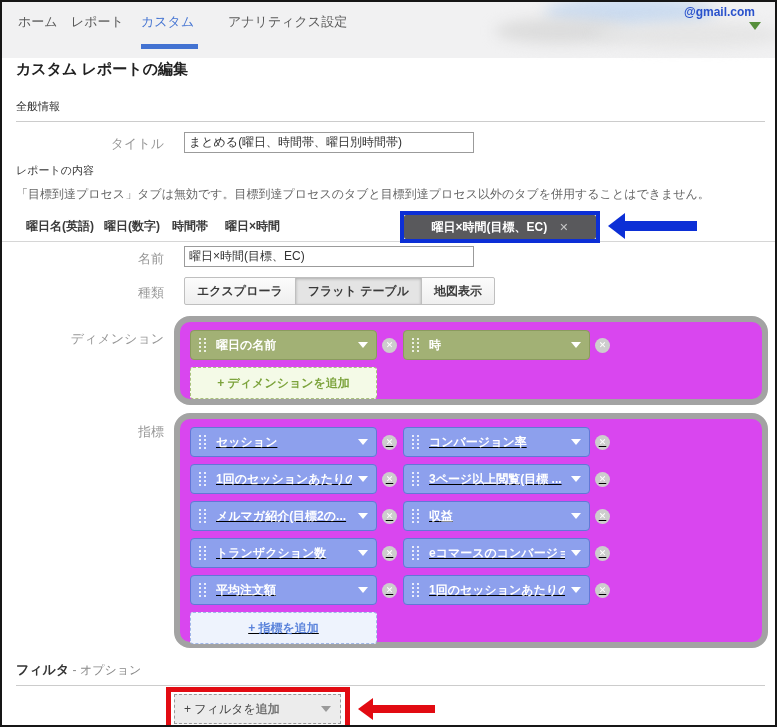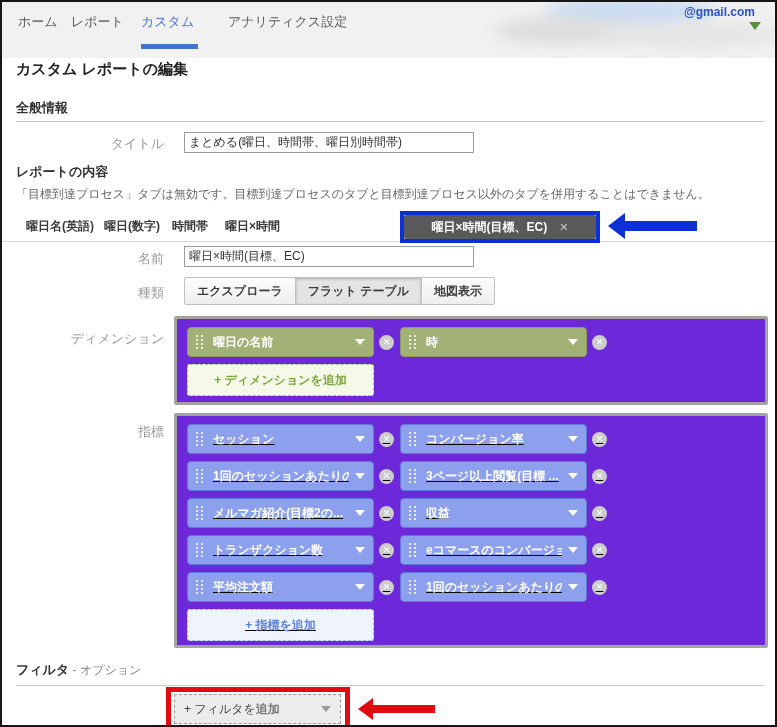--- a/index.html
+++ b/index.html
@@ -10,21 +10,21 @@
   .topnav{position:absolute;top:0;left:0;right:0;height:56px;background:#f1f1f2;}
   .nav-item{position:absolute;top:11px;font-size:13px;color:#5a5a5a;cursor:pointer;white-space:nowrap;}
   .nav-item.active{color:#4373d2;}
   .nav-underline{position:absolute;top:42px;height:5px;background:#4373d2;}
   .blur-blob{position:absolute;border-radius:50%;filter:blur(7px);}
   .account-email{position:absolute;top:3px;right:20px;font-size:12px;font-weight:bold;color:#2a52cc;}
   .account-caret{position:absolute;top:20px;right:14px;width:0;height:0;border-left:6px solid transparent;border-right:6px solid transparent;border-top:8px solid #568f3a;}
 
   
   .page-title{position:absolute;left:14px;top:58px;font-size:15px;font-weight:bold;color:#222;}
-  .section-head{position:absolute;left:14px;font-size:13px;font-weight:bold;color:#333;}
+  .section-head{position:absolute;left:14px;font-size:11px;font-weight:normal;color:#333;}
   .rule{position:absolute;left:14px;width:749px;border-top:1px solid #ccc;}
   .field-label{position:absolute;left:0;width:172px;text-align:right;font-size:13px;color:#979797;box-sizing:border-box;padding-right:10px;white-space:nowrap;}
   .text-input{position:absolute;left:182px;width:290px;height:21px;box-sizing:border-box;border:1px solid #9b9b9b;font-size:12px;color:#333;padding:2px 4px;font-family:inherit;background:#fff;}
   .notice{position:absolute;left:14px;top:184px;font-size:12px;color:#666;white-space:nowrap;}
 
   
   .tab-label{position:absolute;top:216px;font-size:12px;font-weight:bold;color:#3a3a3a;cursor:pointer;white-space:nowrap;}
   .tabs-rule{position:absolute;top:239px;left:0;width:777px;border-top:1px solid #d6d6d6;}
   .active-tab-box{position:absolute;left:398px;top:209px;width:200px;height:32px;box-sizing:border-box;border:4px solid #0c2fd6;display:flex;}
   .active-tab{flex:1;background:#59595c;border-radius:2px;color:#fff;font-size:12px;font-weight:bold;display:flex;align-items:center;justify-content:center;gap:12px;white-space:nowrap;}
@@ -39,21 +39,21 @@
   .arrow-red .bar{left:15px;top:7px;width:62px;height:8px;background:#e20b12;}
 
   
   .type-group{position:absolute;left:182px;top:275px;display:flex;}
   .type-btn{height:28px;box-sizing:border-box;border:1px solid #bfbfbf;background:linear-gradient(#fcfcfc,#efefef);font-size:12px;font-weight:bold;color:#3a3a3a;padding:0 12px;display:flex;align-items:center;cursor:pointer;margin-left:-1px;font-family:inherit;}
   .type-btn:first-child{margin-left:0;border-radius:2px 0 0 2px;}
   .type-btn:last-child{border-radius:0 2px 2px 0;}
   .type-btn.selected{background:#e4e4e4;box-shadow:inset 0 1px 3px rgba(0,0,0,.25);}
 
   
-  .pill-box{position:absolute;left:172px;width:594px;box-sizing:border-box;background:#6d28d9;border:3px solid #a3a3a3;border-radius:2px;padding:8px 0 0 10px;}
+  .pill-box{position:absolute;left:172px;width:594px;box-sizing:border-box;background:#d946ef;border:6px solid #a3a3a3;border-radius:16px;padding:8px 0 0 10px;}
   .pill-row{display:flex;align-items:center;margin-bottom:7px;}
   .pill{width:187px;height:30px;box-sizing:border-box;border-radius:4px;display:flex;align-items:center;padding:0 8px;color:#fff;font-size:12px;font-weight:bold;cursor:pointer;overflow:hidden;}
   .pill-label{white-space:nowrap;overflow:hidden;flex:1;}
   .pill.green{background:#a2b175;border:1px solid #8a9b5e;}
   .pill.blue{background:#8da0ed;border:1px solid #6277d6;}
   .drag{position:relative;width:9px;height:15px;margin-right:8px;flex:0 0 auto;}
   .dotgrid{position:absolute;top:0;left:0;width:2px;height:2px;background:rgba(255,255,255,.8);
     box-shadow:0 4px rgba(255,255,255,.8),0 8px rgba(255,255,255,.8),0 12px rgba(255,255,255,.8),
     5px 0 rgba(255,255,255,.8),5px 4px rgba(255,255,255,.8),5px 8px rgba(255,255,255,.8),5px 12px rgba(255,255,255,.8);}
   .caret{width:0;height:0;border-left:5px solid transparent;border-right:5px solid transparent;border-top:6px solid #fff;margin-left:6px;flex:0 0 auto;}

